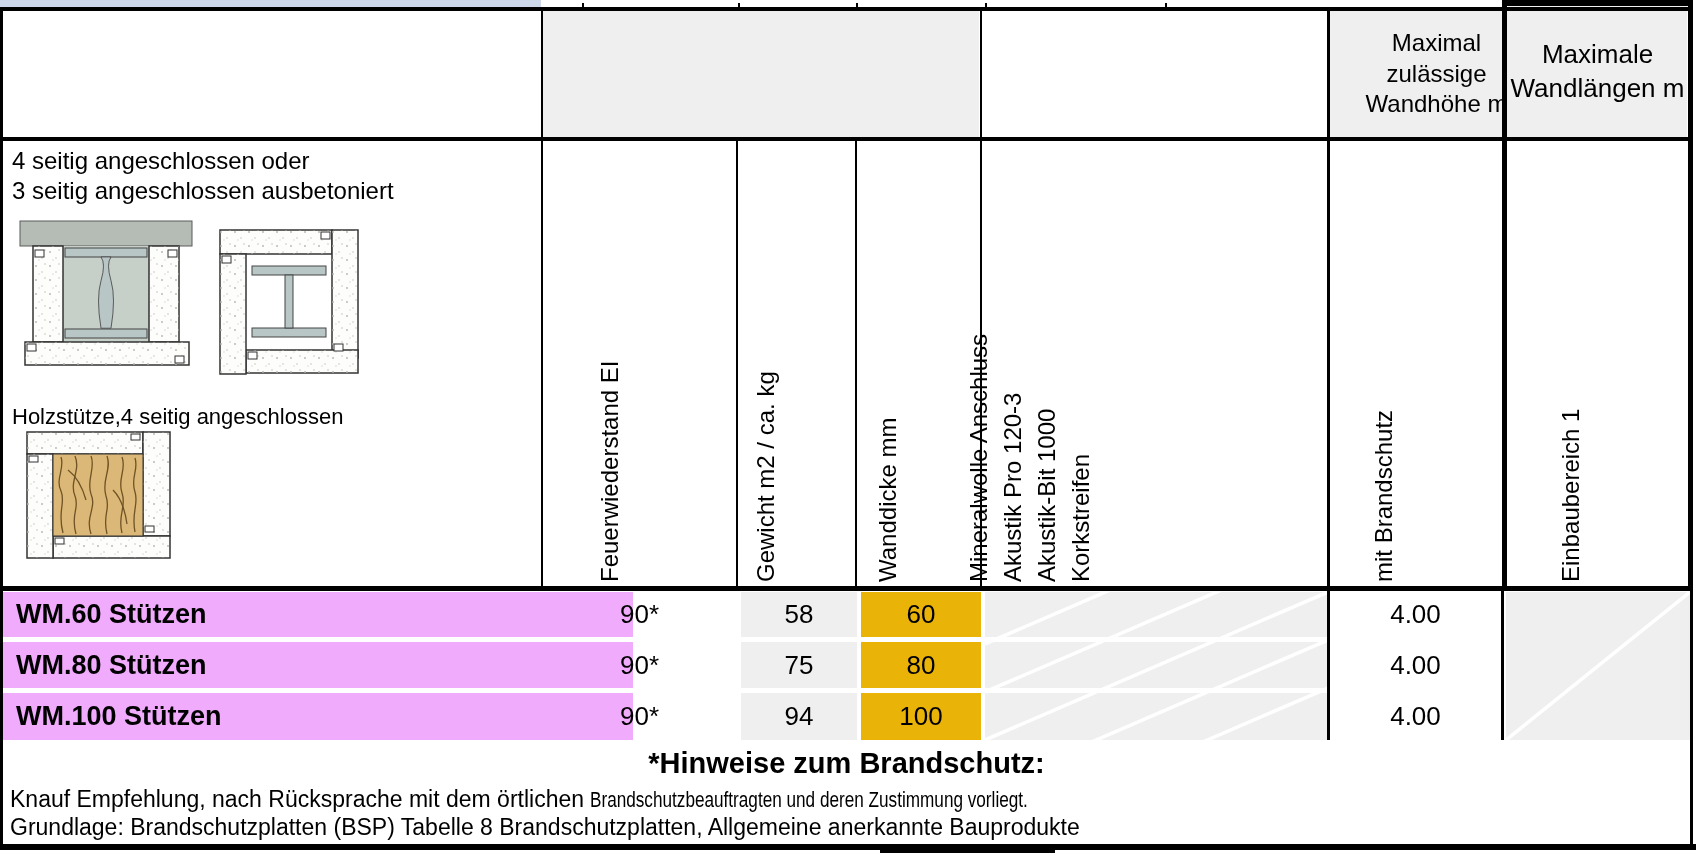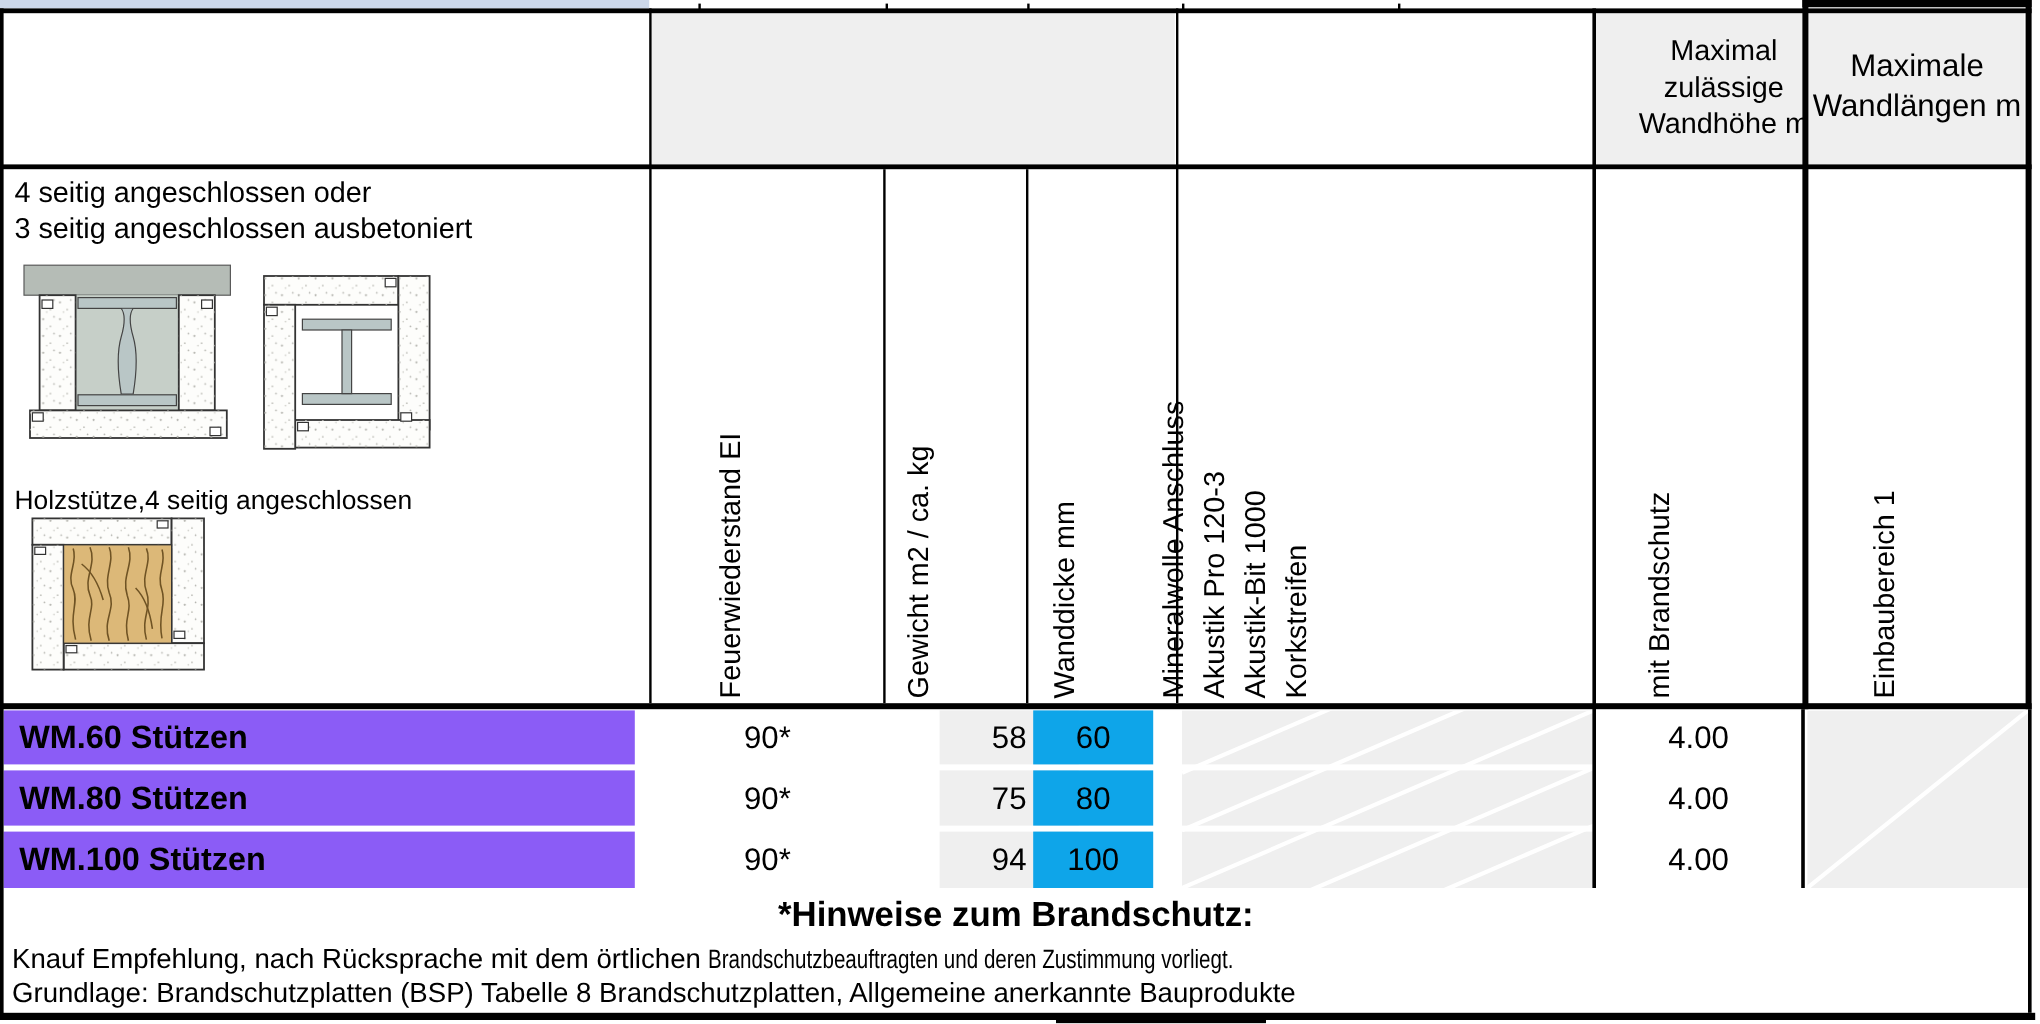--- a/index.html
+++ b/index.html
@@ -13,30 +13,30 @@
   .hB{left:543px;top:11px;width:436px;height:126px;}
   .hC{left:983px;top:11px;width:343px;height:126px;font-size:27px;}
   .hD{left:1330px;top:11px;width:171px;height:126px;font-size:24px;line-height:1.28;padding-left:21px;}
   .hE{left:1508px;top:6px;width:179px;height:131px;font-size:26px;line-height:1.28;}
   .desc{left:12px;top:146px;font-size:24px;line-height:30px;}
   .holz{left:12px;top:404px;font-size:22px;}
   .vlabel{position:absolute;white-space:nowrap;font-size:24px;line-height:30px;
           transform-origin:0 100%;transform:rotate(-90deg);}
   .vblock{position:absolute;white-space:pre-line;font-size:24px;line-height:34px;
           transform-origin:0 100%;transform:rotate(-90deg);}
-  .rowlabel{position:absolute;left:3px;width:526px;background:#8b5cf6;display:flex;
+  .rowlabel{position:absolute;left:3px;width:630px;background:#f0abfc;display:flex;
             align-items:center;padding-left:13px;box-sizing:border-box;
             font-size:27px;font-weight:bold;}
   .val{position:absolute;display:flex;align-items:center;justify-content:center;font-size:26px;}
   .r1{top:592px;height:45px;}
   .r2{top:642px;height:46px;}
   .r3{top:693px;height:47px;}
   .cFeuer{left:543px;width:193px;}
-  .cGew{left:741px;width:116px;background:#efefef;margin-left:42px;}
-  .cWand{left:861px;width:100px;background:#0ea5e9;}
+  .cGew{left:741px;width:116px;background:#efefef;}
+  .cWand{left:861px;width:120px;background:#eab308;}
   .cHoehe{left:1332px;width:167px;}
   .fhead{left:0;top:747px;width:1693px;text-align:center;font-size:29px;font-weight:bold;}
   .fl2{left:10px;top:786px;font-size:23px;white-space:nowrap;}
   .fl3{left:10px;top:814px;font-size:23px;white-space:nowrap;}
   .cond{display:inline-block;transform:scaleX(0.78);transform-origin:0 72%;font-size:22px;}
   .tick{position:absolute;top:3px;width:2px;height:5px;background:#000;}
   svg{display:block;}
 </style>
 </head>
 <body>

